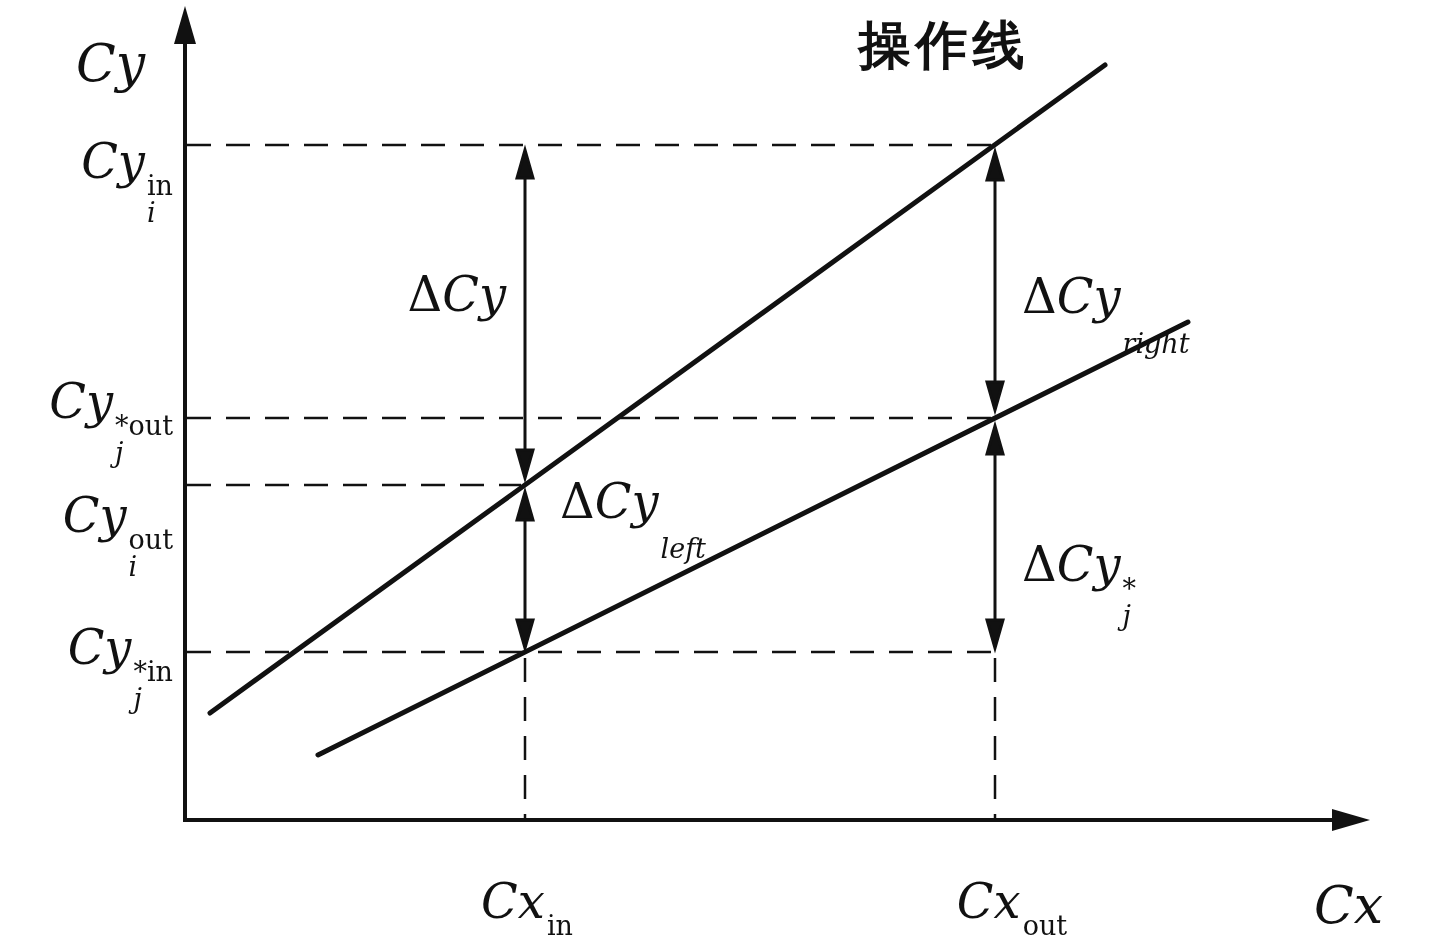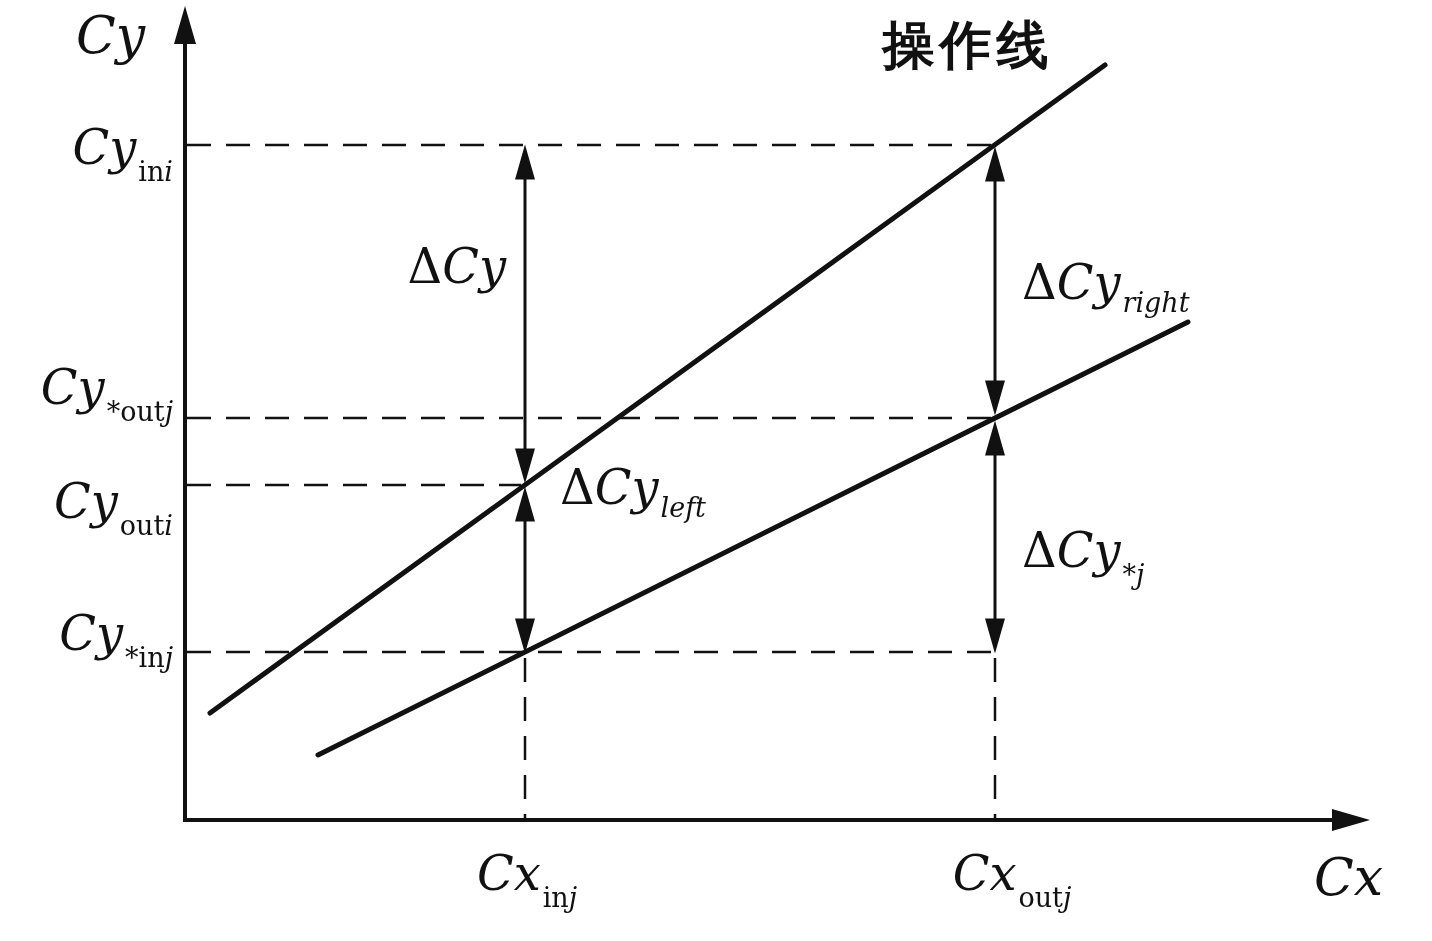--- a/index.html
+++ b/index.html
@@ -5,39 +5,39 @@
   * { margin:0; padding:0; box-sizing:border-box; }
   html,body { background:#ffffff; }
   body { width:1432px; height:941px; overflow:hidden; }
   .fig {
     position:relative; width:1432px; height:941px; background:#ffffff;
     font-family:"DejaVu Serif", "Liberation Serif", serif; color:#111111;
   }
   .fig svg { position:absolute; left:0; top:0; }
   .lbl {
     position:absolute; font-style:italic; font-size:48px; white-space:nowrap;
-    line-height:1.05; color:#111111;
+    line-height:1.05; color:#111111;margin-top:28px;
   }
   .lbl.axis { font-size:52px; }
   .rom { font-style:normal; }
   .supsub {
-    display:inline-flex; flex-direction:row; align-items:flex-start;
+    display:inline-flex; flex-direction:column; align-items:flex-start;
     font-size:27px; line-height:1.0; vertical-align:-17px; margin-left:2px;
     font-style:normal;
   }
   .supsub .sup { font-style:normal; min-height:27px; }
   .supsub .sub { font-style:italic; }
   .cy { transform:translateY(-50%); }
   .cx { transform:translateX(-50%); }
   .cxy { transform:translate(-50%,-50%); }
   .ra { text-align:right; }
   .cjk {
     font-family:"DejaVu Sans", "Liberation Sans", sans-serif;
     font-style:normal; font-weight:700; font-size:52px; letter-spacing:5px;
-    color:#111111; position:absolute; white-space:nowrap;margin-left:24px;
+    color:#111111; position:absolute; white-space:nowrap;
   }
 </style>
 </head>
 <body>
 
 <div class="fig">
 
   <svg width="1432" height="941" viewBox="0 0 1432 941">
 
     <line x1="185" y1="822" x2="185" y2="30" stroke="#111" stroke-width="4"></line>

